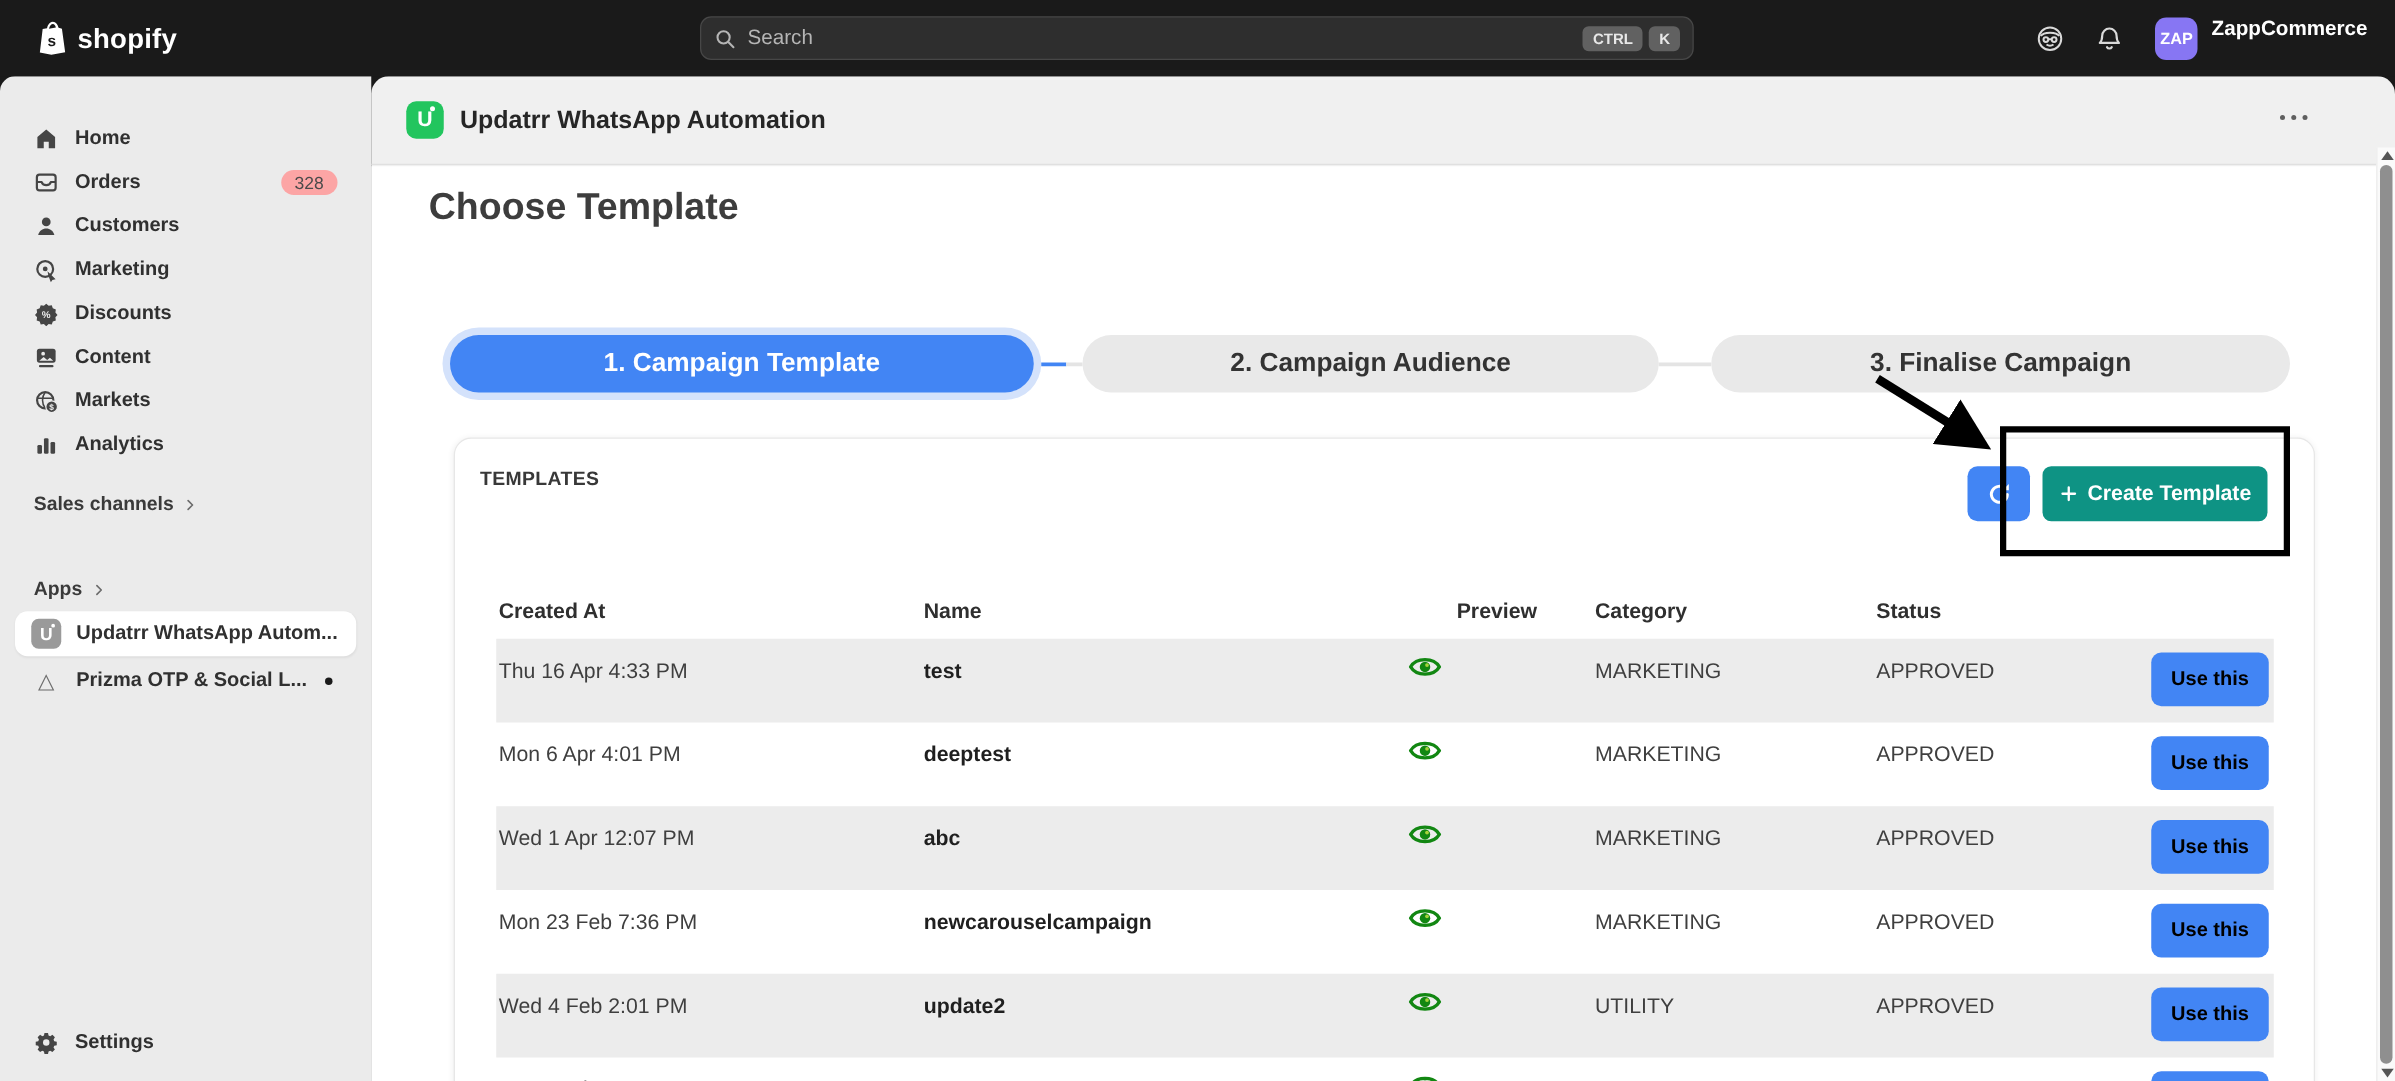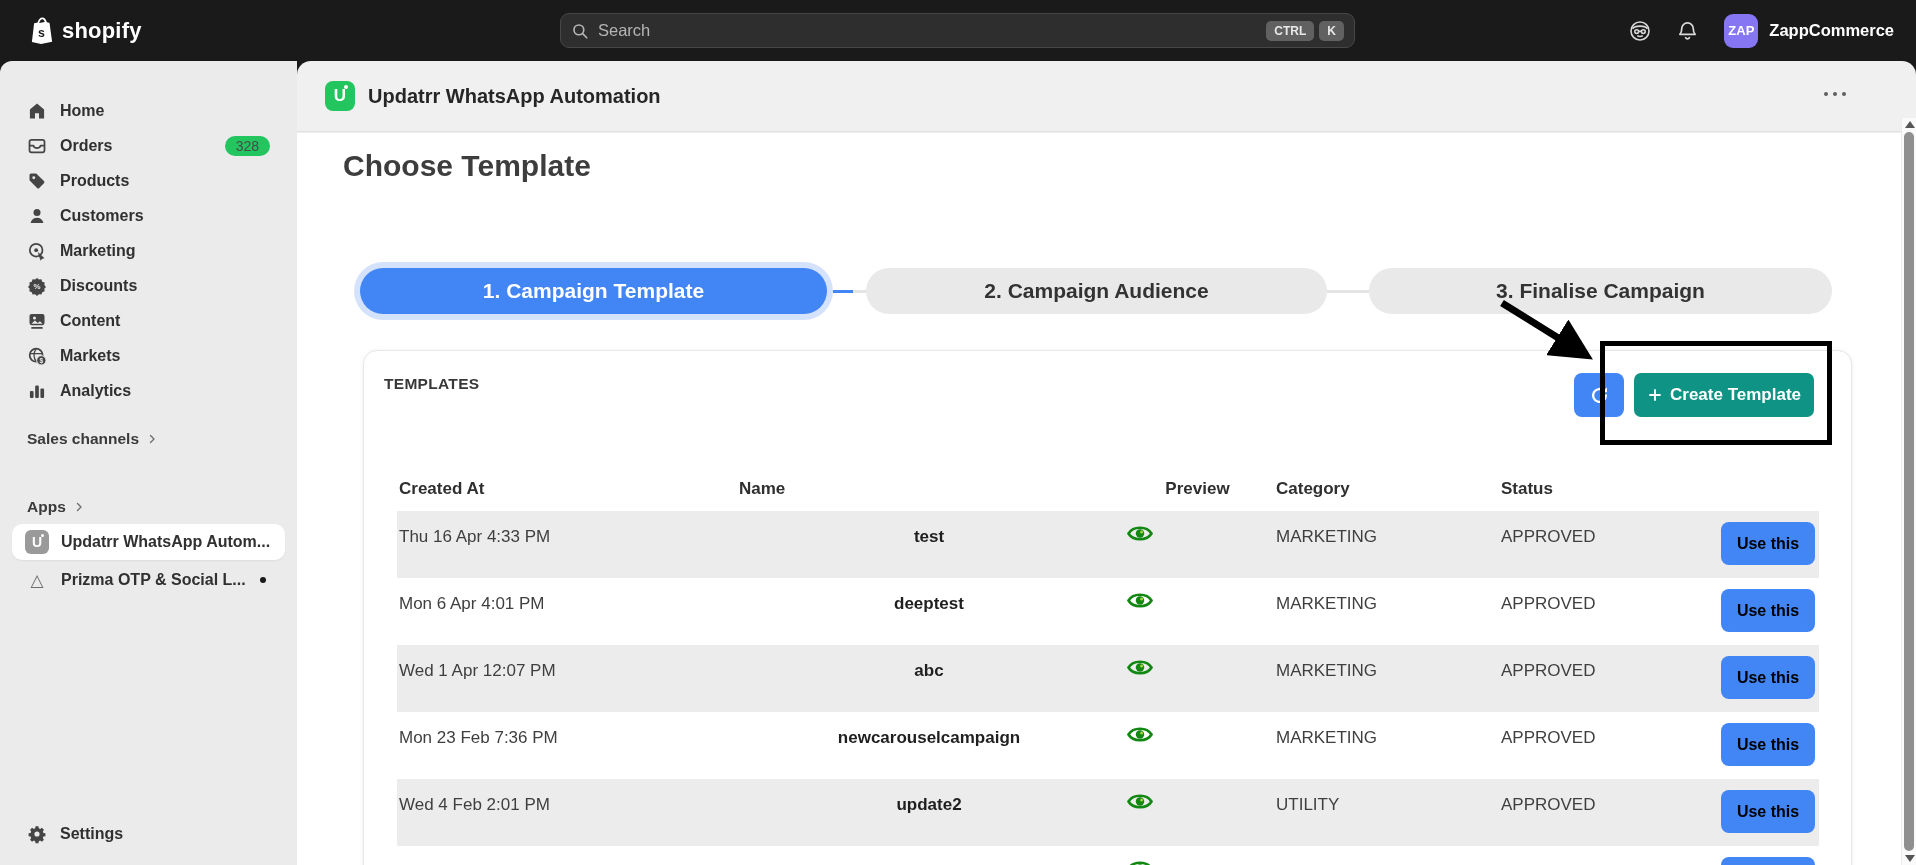--- a/index.html
+++ b/index.html
@@ -22,42 +22,42 @@
   }
   .searchbox .sicon { width:18px; height:18px; display:flex; }
   .search-placeholder { color:#b5b5b5; font-size:16.5px; }
   .kbd-group { margin-left:auto; display:flex; gap:5px; }
   .kbd {
     background:#616161; color:#e8e8e8; border-radius:5px; font-size:12px; font-weight:700;
     padding:4px 8px; line-height:1;
   }
   .top-right { position:absolute; right:22px; top:0; height:61px; display:flex; align-items:center; gap:24px; }
   .tr-icon { width:24px; height:24px; display:flex; }
-  .account { display:flex; align-items:center; gap:11px; }
+  .account { display:flex; gap:11px; }
   .avatar {
     width:34px; height:34px; border-radius:9px; background:#8776f3;
     color:#fff; font-size:13px; font-weight:700;
     display:flex; align-items:center; justify-content:center;
   }
   .account-name { color:#fff; font-size:16.5px; font-weight:700; }
 
   
   .sidebar {
     position:absolute; left:0; top:61px; width:297px; bottom:0;
     background:#ebebeb; border-top-left-radius:12px; z-index:20; padding-top:32px;
   }
   .nav-item {
     margin:0 12px; height:35px; border-radius:10px; padding:0 15px;
     display:flex; align-items:center; gap:13px;
     font-size:16px; font-weight:600; color:#303030; cursor:default;
   }
   .nav-icon { width:20px; height:20px; display:flex; align-items:center; justify-content:center; flex:0 0 20px; }
   .nav-icon svg { width:20px; height:20px; }
   .nav-badge {
-    margin-left:auto; background:#22c55e; color:#4a4a4a; font-size:14px; font-weight:400;
+    margin-left:auto; background:#fca5a5; color:#4a4a4a; font-size:14px; font-weight:400;
     border-radius:10px; padding:3px 11px; line-height:1;
   }
   .side-section {
     margin:16px 12px 0; padding:0 15px; height:30px; display:flex; align-items:center; gap:7px;
     font-size:15.5px; font-weight:700; color:#3a3a3a;
   }
   .side-section .chev { width:12px; height:12px; display:flex; }
   .side-section .chev svg { width:12px; height:12px; }
   .apps-gap { margin-top:38px; }
   .app-item {
@@ -137,21 +137,21 @@
   .thead { display:flex; height:44px; align-items:center; font-size:17px; font-weight:700; color:#2f2f2f; }
   .trow { display:flex; height:67px; align-items:flex-start; }
   .trow.striped { background:#ececec; }
   .c1 { width:340px; padding-left:2px; }
   .c2 { width:382px; padding-left:2px; }
   .c3 { width:155px; padding-left:2px;text-align:center; }
   .c4 { width:225px; padding-left:2px; }
   .c5 { width:175px; padding-left:2px; }
   .c6 { flex:1; display:flex; justify-content:flex-end; }
   .trow .c1, .trow .c4, .trow .c5 { padding-top:16px; font-size:17px; color:#3f3f3f; }
-  .trow .c2 { padding-top:16px; font-size:17px; font-weight:700; color:#1f1f1f;text-align:center; }
+  .trow .c2 { padding-top:16px; font-size:17px; font-weight:700; color:#1f1f1f; }
   .trow .c3 { padding-top:13px; }
   .eye-wrap { margin-left:6px; width:26px; height:19px; display:flex; cursor:pointer; }
   .trow .c6 { padding-top:11px; }
   .use-btn {
     width:94px; height:43px; margin-right:4px; border:none; border-radius:8px;
     background:#4285f4; color:#000000; font-size:16px; font-weight:700; font-family:inherit; cursor:pointer;
   }
 
   
   .scrollbar {
@@ -229,30 +229,20 @@
   </div>
       <div class="nav-item">
     <span class="nav-icon">
           <svg viewBox="0 0 24 24" fill="none" stroke="#454545" stroke-width="2.1" stroke-linejoin="round">
             <rect x="3" y="4.5" width="18" height="15" rx="2.5"></rect>
             <path d="M3 11.5h4.6c.5 1.9 2 3 4.4 3s3.9-1.1 4.4-3H21"></path>
           </svg>
         </span>
     <span class="nav-label">Orders</span>
     <span class="nav-badge">328</span>
-  </div>
-      <div class="nav-item">
-    <span class="nav-icon">
-          <svg viewBox="0 0 24 24" fill="#454545">
-            <path d="M3 4.8A1.8 1.8 0 0 1 4.8 3h5.6c.5 0 .9.2 1.3.5l8.6 8.6a1.8 1.8 0 0 1 0 2.6l-5.6 5.6a1.8 1.8 0 0 1-2.6 0L3.5 11.7a1.8 1.8 0 0 1-.5-1.3Z"></path>
-            <circle cx="8.1" cy="8.1" r="1.7" fill="#ebebeb"></circle>
-          </svg>
-        </span>
-    <span class="nav-label">Products</span>
-
   </div>
       <div class="nav-item">
     <span class="nav-icon">
           <svg viewBox="0 0 24 24" fill="#454545">
             <circle cx="12" cy="7.8" r="4.2"></circle>
             <path d="M4.2 20.5c1.1-4.2 4.2-6.3 7.8-6.3s6.7 2.1 7.8 6.3Z"></path>
           </svg>
         </span>
     <span class="nav-label">Customers</span>
 

